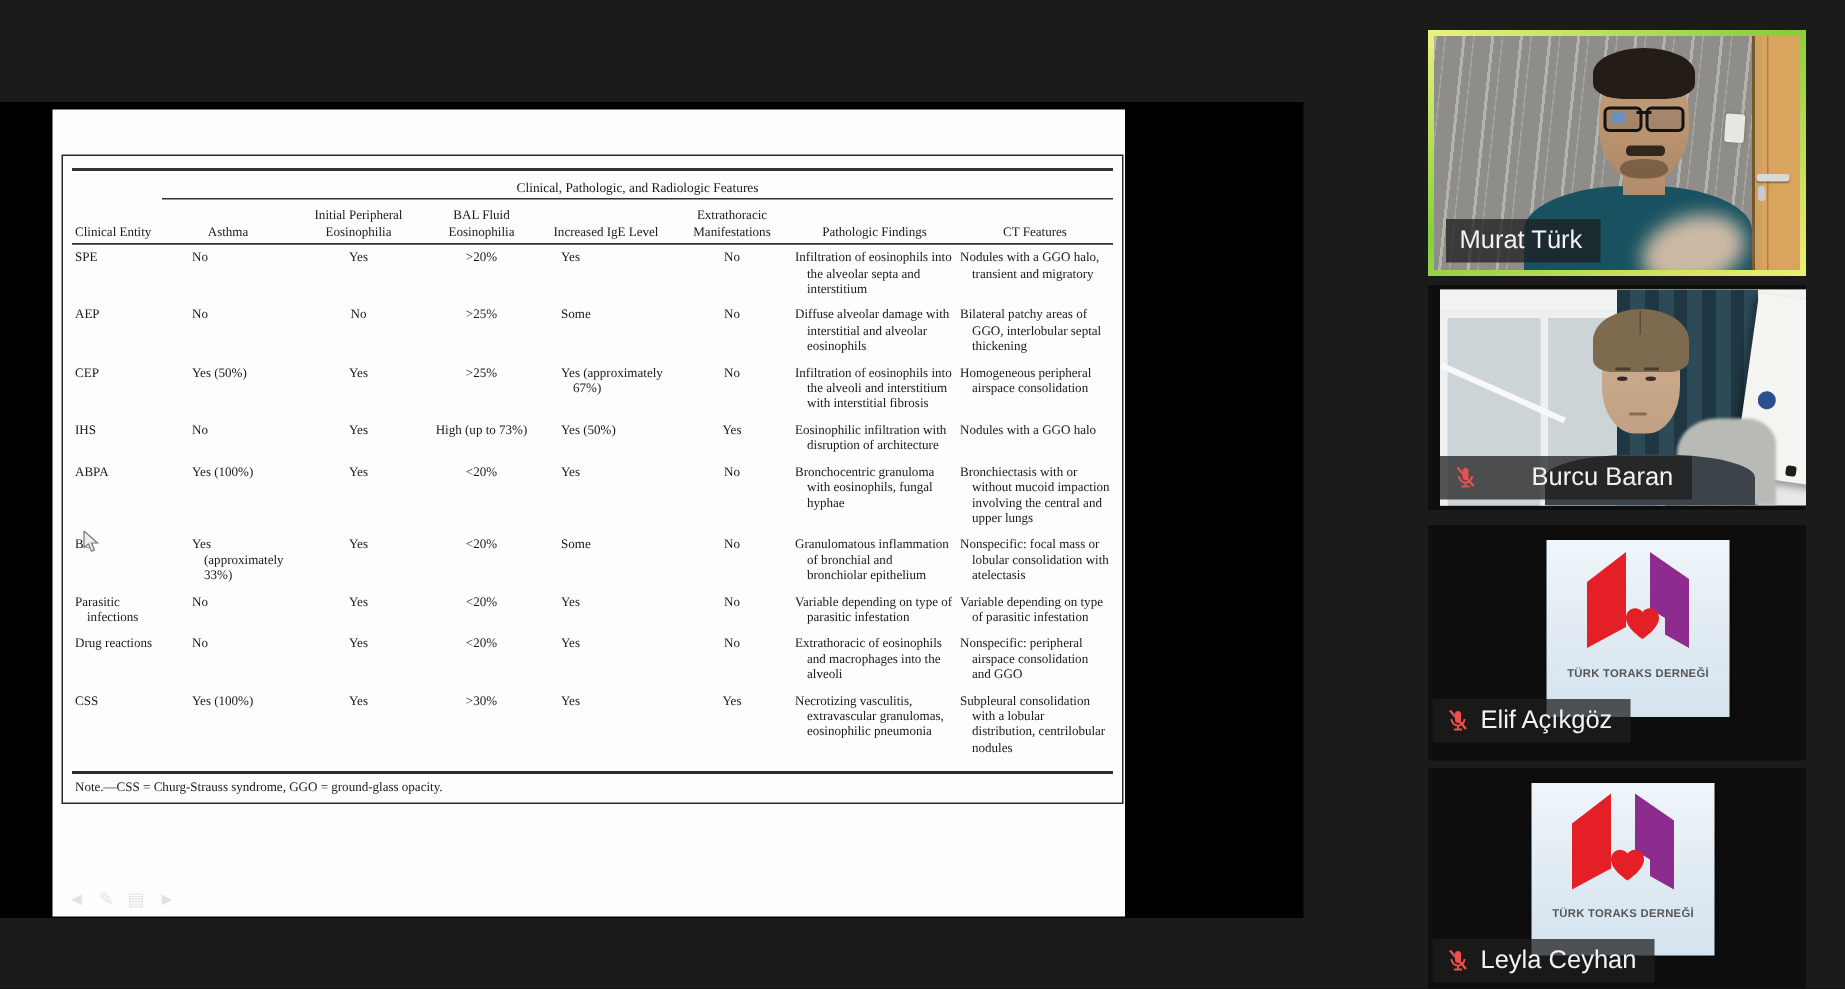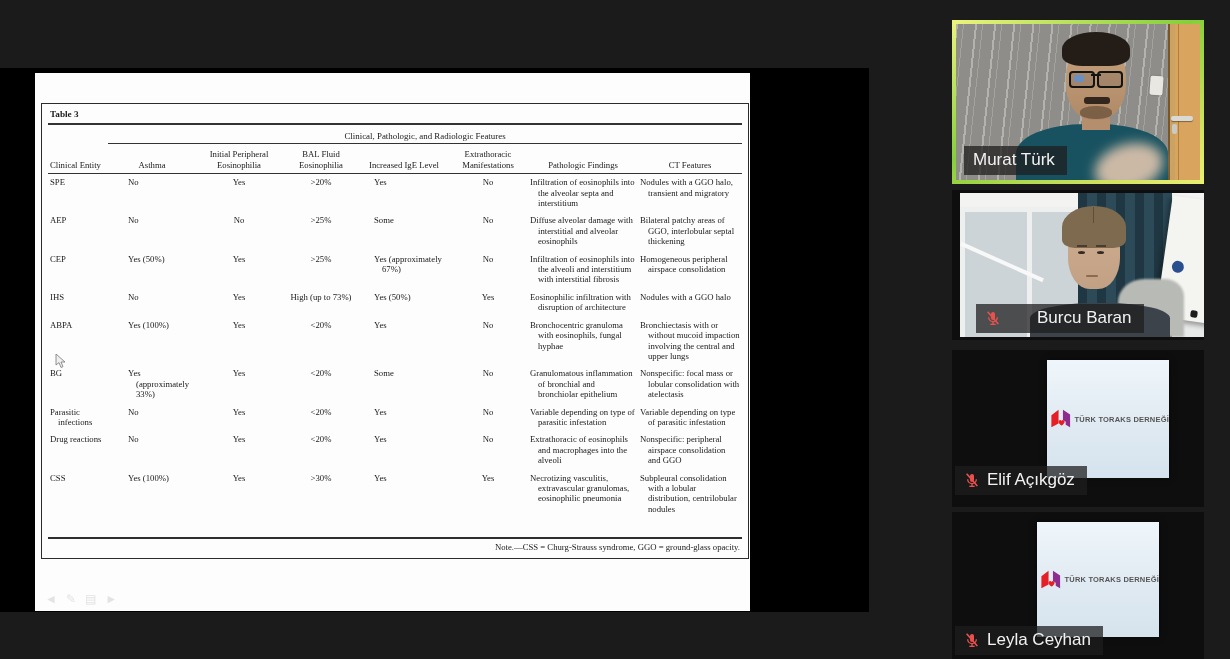--- a/index.html
+++ b/index.html
@@ -19,22 +19,22 @@
   table.jt .spanrow th{border-bottom:0;padding-top:6px;padding-bottom:2px;}
   table.jt .spanner{border-bottom:1px solid #333 !important;font-size:8.9px;}
   table.jt .hdr th{border-bottom:1px solid #333;padding-top:5px;}
   table.jt .hdr th:first-child{text-align:left;padding-left:2px;}
   table.jt td{vertical-align:top;padding:3px 2px 4px 2px;}
   table.jt td:nth-child(1){padding-left:10px;text-indent:-8px;}
   table.jt td:nth-child(2){padding-left:28px;text-indent:-8px;}
   table.jt td:nth-child(3),table.jt td:nth-child(4),table.jt td:nth-child(6){text-align:center;}
   table.jt td:nth-child(5){padding-left:22px;text-indent:-8px;}
   table.jt td:nth-child(7),table.jt td:nth-child(8){padding-left:10px;text-indent:-8px;}
-  .note{border-top:2.5px solid #2e2e2e;margin-top:19px;padding:3px 2px 4px 2px;
-        font-size:8.7px;text-align:right;}
+  .note{border-top:2.5px solid #2e2e2e;margin-top:7px;padding:3px 2px 4px 2px;
+        font-size:8.7px;}
   .doc-tools{position:absolute;left:10px;bottom:6px;display:flex;gap:9px;}
   .ghost{color:#e3e3e3;font-size:12px;line-height:12px;}
   .cursor-svg{position:absolute;left:20px;top:281px;}
   
   .sidebar{position:absolute;left:952px;top:0;width:278px;height:659px;}
   .tile{position:absolute;left:0;width:252px;background:#0e0e0e;overflow:hidden;}
   .tile1{top:20px;height:164px;padding:0;background:linear-gradient(150deg,#edf37e,#86cf3b 45%,#d9e464 85%,#eaf172);}
   .tile1 .vid{position:absolute;left:4px;top:4px;right:4px;bottom:4px;overflow:hidden;background:#8e8d89;}
   .tile2{top:190px;height:150px;}
   .tile2 .vid{position:absolute;left:8px;top:3px;width:258px;height:144px;overflow:hidden;background:#e7e9e8;}
@@ -91,37 +91,36 @@
   .b-head{position:absolute;left:108px;top:22px;width:52px;height:74px;
      background:linear-gradient(#cfae93,#c2a083);border-radius:46% 46% 42% 42%;}
   .b-hair{position:absolute;left:102px;top:13px;width:64px;height:42px;background:#7d6a4f;
      border-radius:50% 50% 20% 20%;}
   .b-part{position:absolute;left:133px;top:14px;width:1px;height:16px;background:#5c4e38;}
   .b-brow{position:absolute;width:10px;height:2px;background:#4a3b2d;top:52px;}
   .b-eye{position:absolute;width:7px;height:3px;background:#352b22;border-radius:50%;top:58px;}
   .b-mouth{position:absolute;left:126px;top:82px;width:12px;height:2px;background:#8c6a52;border-radius:2px;}
   
   .logo-card{position:absolute;background:linear-gradient(180deg,#eff6fb,#e0eaf2 55%,#d5e3ee);
-     box-shadow:0 0 6px rgba(0,0,0,.5);display:flex;align-items:center;margin-left:16px;}
+     box-shadow:0 0 6px rgba(0,0,0,.5);display:flex;flex-direction:column;align-items:center;}
   .t3card{left:79px;top:10px;width:122px;height:118px;}
   .t4card{left:69px;top:10px;width:122px;height:115px;}
   .logo-caption{font-size:7.5px;font-weight:bold;color:#555;letter-spacing:.2px;white-space:nowrap;}
   .micoff{flex:0 0 auto;display:inline-flex;}
 </style>
 </head>
 <body>
 
 <div class="stage">
 
   <div class="share-black">
     <div class="doc">
 
       <div class="tablebox">
         <div class="t-title">
-          <div class="t-label">Table 3</div>
         </div>
 
         <table class="jt">
           <colgroup>
             <col style="width:60px">
               <col style="width:88px">
               <col style="width:86px">
               <col style="width:78px">
             <col style="width:88px">
               <col style="width:80px">
@@ -312,21 +311,21 @@
         <div class="b-shoulders"></div>
         <div class="b-head"></div>
         <div class="b-hair"></div>
         <div class="b-part"></div>
         <div class="b-brow" style="left:117px;"></div>
         <div class="b-brow" style="left:136px;"></div>
         <div class="b-eye" style="left:118px;"></div>
         <div class="b-eye" style="left:137px;"></div>
         <div class="b-mouth"></div>
       </div>
-      <div class="nametag" style="left:24px;bottom:7px;gap:36px;">
+      <div class="nametag" style="left:8px;bottom:7px;gap:36px;">
         <span class="micoff">
           <svg width="16" height="16" viewBox="0 0 24 24">
             <path d="M12 3a3 3 0 0 1 3 3v6a3 3 0 0 1-6 0V6a3 3 0 0 1 3-3z" fill="#e8514d"></path>
             <path d="M5.5 11a6.5 6.5 0 0 0 13 0" stroke="#e8514d" fill="none" stroke-width="2"></path>
             <line x1="12" y1="17.5" x2="12" y2="21" stroke="#e8514d" stroke-width="2"></line>
             <line x1="8" y1="21.5" x2="16" y2="21.5" stroke="#e8514d" stroke-width="2"></line>
             <line x1="4" y1="2.5" x2="20" y2="21" stroke="#e8514d" stroke-width="2.4"></line>
           </svg>
         </span>
         <span>Burcu Baran</span>

